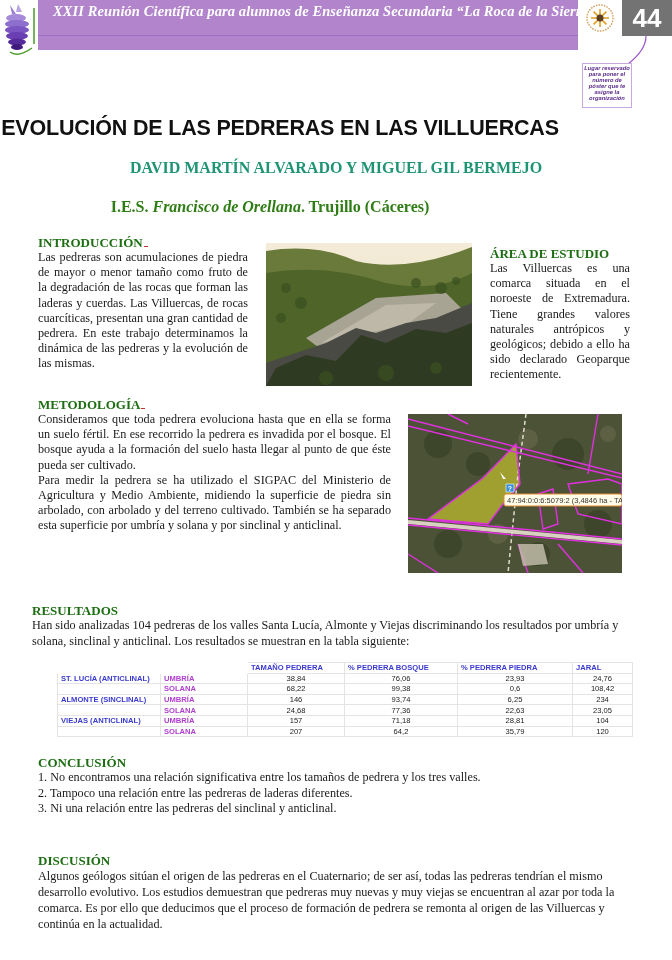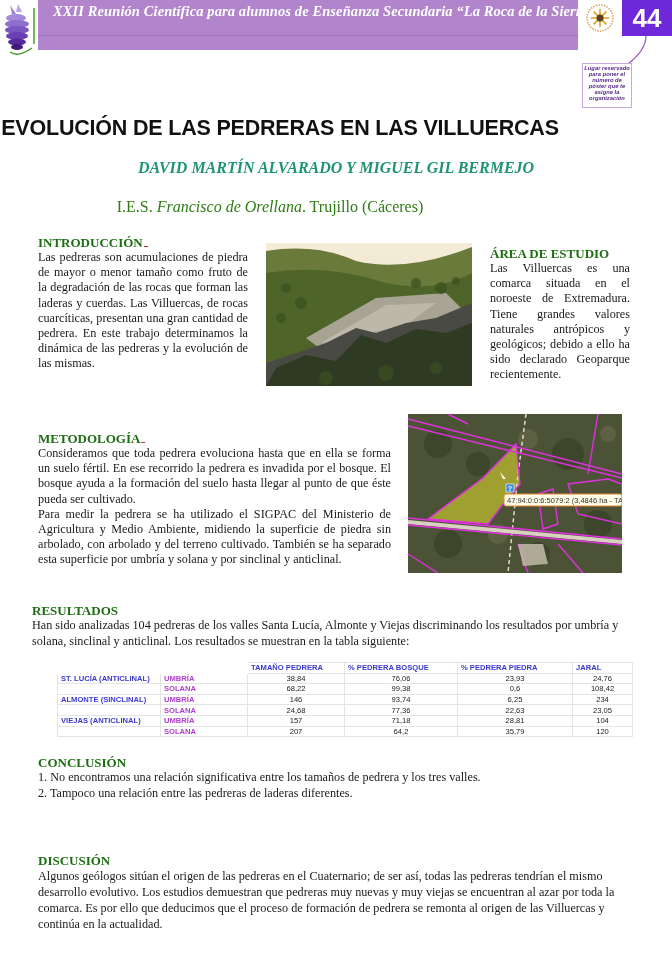--- a/index.html
+++ b/index.html
@@ -5,41 +5,41 @@
   * { box-sizing: border-box; margin: 0; padding: 0; }
   html, body { width: 672px; height: 960px; background: #ffffff; overflow: hidden; }
   body { position: relative; font-family: "Liberation Serif", serif; color: #1a1a1a; }
 
   
   .logo-left { position: absolute; left: 2px; top: 2px; width: 38px; height: 58px; }
   .header-band { position: absolute; left: 38px; top: 0; width: 540px; height: 50px; background: #b184cc; }
   .header-band .line { position: absolute; left: 0; right: 0; top: 35px; height: 1px; background: #9c6fc0; }
   .header-title { position: absolute; left: 15px; top: 3px; font-family: "Liberation Serif", serif; font-style: italic; font-weight: bold; font-size: 14.5px; color: #ffffff; white-space: nowrap; letter-spacing: 0.1px; }
   .logo-right { position: absolute; left: 580px; top: 0; width: 40px; height: 36px; background: #ffffff; display: flex; align-items: center; justify-content: center; }
-  .poster-num { position: absolute; left: 622px; top: 0; width: 50px; height: 36px; background: #6d28d9; color: #ffffff; font-family: "Liberation Sans", sans-serif; font-weight: bold; font-size: 26px; display: flex; align-items: center; justify-content: center; }
+  .poster-num { position: absolute; left: 622px; top: 0; width: 50px; height: 36px; background: #737373; color: #ffffff; font-family: "Liberation Sans", sans-serif; font-weight: bold; font-size: 26px; display: flex; align-items: center; justify-content: center; }
   .callout-line { position: absolute; left: 580px; top: 36px; width: 92px; height: 30px; }
   .callout-box { position: absolute; left: 582px; top: 63px; width: 50px; height: 45px; border: 1px solid #c8a8e0; background: #fff; font-family: "Liberation Sans", sans-serif; font-weight: bold; font-style: italic; font-size: 5.8px; line-height: 6.1px; color: #5a2a8a; text-align: center; padding-top: 1px; }
 
   
   .main-title { position: absolute; left: 0; width: 560px; top: 116px; text-align: center; font-family: "Liberation Sans", sans-serif; font-weight: bold; font-size: 21.5px; color: #111; letter-spacing: -0.2px; }
-  .authors { position: absolute; left: 0; width: 672px; top: 159px; text-align: center; font-family: "Liberation Serif", serif; font-weight: bold; font-size: 16px; color: #1f9474; font-style: italic; }
-  .school { position: absolute; left: 0; width: 540px; top: 198px; text-align: center; font-family: "Liberation Serif", serif; font-weight: normal; font-size: 16px; color: #2e7d14; }
+  .authors { position: absolute; left: 0; width: 672px; top: 159px; text-align: center; font-family: "Liberation Serif", serif; font-weight: bold; font-size: 16px; color: #1f9474; }
+  .school { position: absolute; left: 0; width: 540px; top: 198px; text-align: center; font-family: "Liberation Serif", serif; font-weight: bold; font-size: 16px; color: #2e7d14; }
   .school i { font-style: italic; }
 
   
   .sec-h { font-family: "Liberation Serif", serif; font-weight: bold; font-size: 13px; color: #1d6e12; line-height: 15px; }
   .sec-h .mark { display: inline-block; width: 4px; height: 1px; background: #c03030; margin-left: 1px; vertical-align: baseline; }
   .body-txt { font-family: "Liberation Serif", serif; font-size: 12.2px; line-height: 15.2px; color: #1a1a1a; }
   .justify { text-align: justify; }
 
   .intro { position: absolute; left: 38px; top: 235px; width: 210px; }
   .photo { position: absolute; left: 266px; top: 243px; width: 206px; height: 143px; overflow: hidden; }
   .area { position: absolute; left: 490px; top: 246px; width: 140px; }
 
-  .metod { position: absolute; left: 38px; top: 431px; width: 353px; }
+  .metod { position: absolute; left: 38px; top: 397px; width: 353px; }
   .map { position: absolute; left: 408px; top: 414px; width: 214px; height: 159px; overflow: hidden; }
 
   .result { position: absolute; left: 32px; top: 603px; width: 600px; }
   .result .body-txt { line-height: 15.5px; }
 
   table.res { position: absolute; left: 57px; top: 662px; border-collapse: collapse; font-family: "Liberation Sans", sans-serif; font-size: 7.6px; font-weight: bold; }
   table.res td { border: 1px solid #e4e4e4; height: 10.6px; padding: 0 3px; white-space: nowrap; }
   table.res td.blank { border-color: transparent; }
   table.res td.hdr { color: #3a3ad0; }
   table.res td.valley { color: #3a3ad0; width: 103px; }
@@ -254,19 +254,20 @@
     <td class="num">120</td>
   </tr>
 </tbody>
   </table>
 
 <section class="concl">
   <div class="sec-h">CONCLUSIÓN</div>
   <ol>
     <li class="body-txt">1.  No encontramos una relación significativa entre los tamaños de pedrera y los tres valles.</li>
     <li class="body-txt">2.  Tampoco una relación entre las pedreras de laderas diferentes.</li>
+    <li class="body-txt">3.  Ni una relación entre las pedreras del sinclinal y anticlinal.</li>
   </ol>
 </section>
 
 <section class="disc">
   <div class="sec-h">DISCUSIÓN</div>
   <p class="body-txt">Algunos geólogos sitúan el origen de las pedreras en el Cuaternario; de ser así, todas las pedreras tendrían el mismo desarrollo evolutivo.  Los estudios demuestran que pedreras muy nuevas y muy viejas se encuentran al azar por toda la comarca. Es por ello que deducimos que el proceso de formación de pedrera se remonta al origen de las Villuercas y continúa en la actualidad.</p>
 </section>
 
 </body></html>

